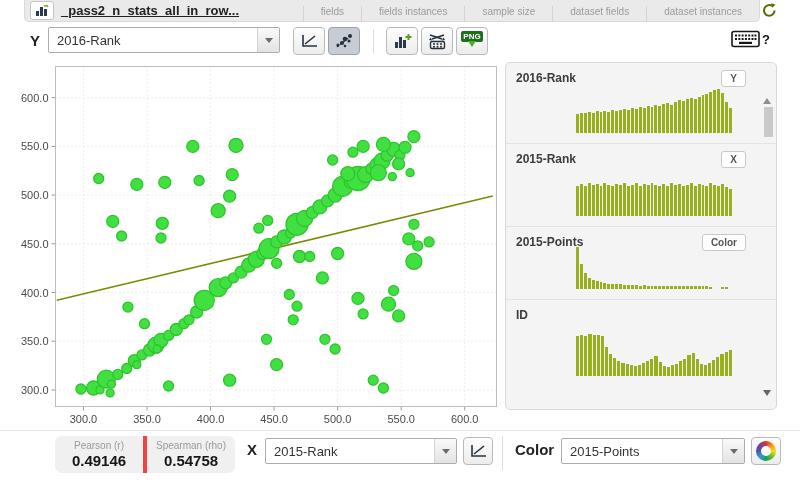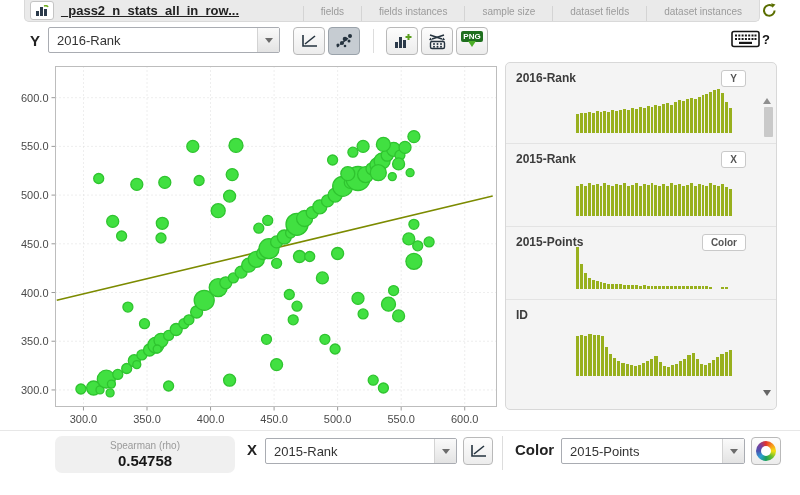--- a/index.html
+++ b/index.html
@@ -56,21 +56,21 @@
          border:4px solid transparent;border-bottom:6px solid #8f8f8f;}
   .sb-thumb{position:absolute;right:3px;top:44px;width:9px;height:30px;background:#c9c9c9;
             border-radius:1px;}
   .sb-dn{position:absolute;right:5px;bottom:9px;width:0;height:0;
          border:4px solid transparent;border-top:6px solid #666;}
   
   .bdiv{position:absolute;left:0;top:430px;width:800px;border-top:1px solid #e7e7e7;}
   .stats{position:absolute;left:55px;top:436px;width:180px;height:37px;background:#f0f0f0;
          border-radius:7px;display:flex;align-items:stretch;}
   .scell{flex:1;display:flex;flex-direction:column;align-items:center;justify-content:center;}
-  .scell+.scell{border-left:7px solid #ef4444;}
+  .scell+.scell{border-left:4px solid #ef4444;}
   .slabel{font-size:10px;color:#9a9a9a;line-height:12px;}
   .sval{font-size:15px;font-weight:bold;color:#161616;line-height:17px;}
   .wheel{width:20px;height:20px;border-radius:50%;position:relative;
          background:conic-gradient(#e4322d,#f7941d,#f4e00f,#6abf2e,#19a05c,#2e9fd4,#4a52b0,#7a3f9d,#e4322d);}
   .wheel::after{content:"";position:absolute;left:5px;top:5px;width:10px;height:10px;
                 background:#fff;border-radius:50%;}
   svg text{font-family:"Liberation Sans",sans-serif;}
 </style>
 </head>
 <body>
@@ -512,20 +512,24 @@
       </div>
     </div>
   <div class="sb-up"></div>
   <div class="sb-thumb"></div>
   <div class="sb-dn"></div>
 </div>
 
 <div class="bdiv"></div>
 <div class="stats">
   <div class="scell">
+    <span class="slabel">Pearson (r)</span>
+    <span class="sval">0.49146</span>
+  </div>
+  <div class="scell">
     <span class="slabel">Spearman (rho)</span>
     <span class="sval">0.54758</span>
   </div>
 </div>
 <div class="lbl" style="left:247px;top:441px;">X</div>
 <div class="select" style="left:265px;top:438px;width:192px;">
   <span class="val">2015-Rank</span>
   <span class="arr">
       <span class="tri-dn"></span>
     </span>

